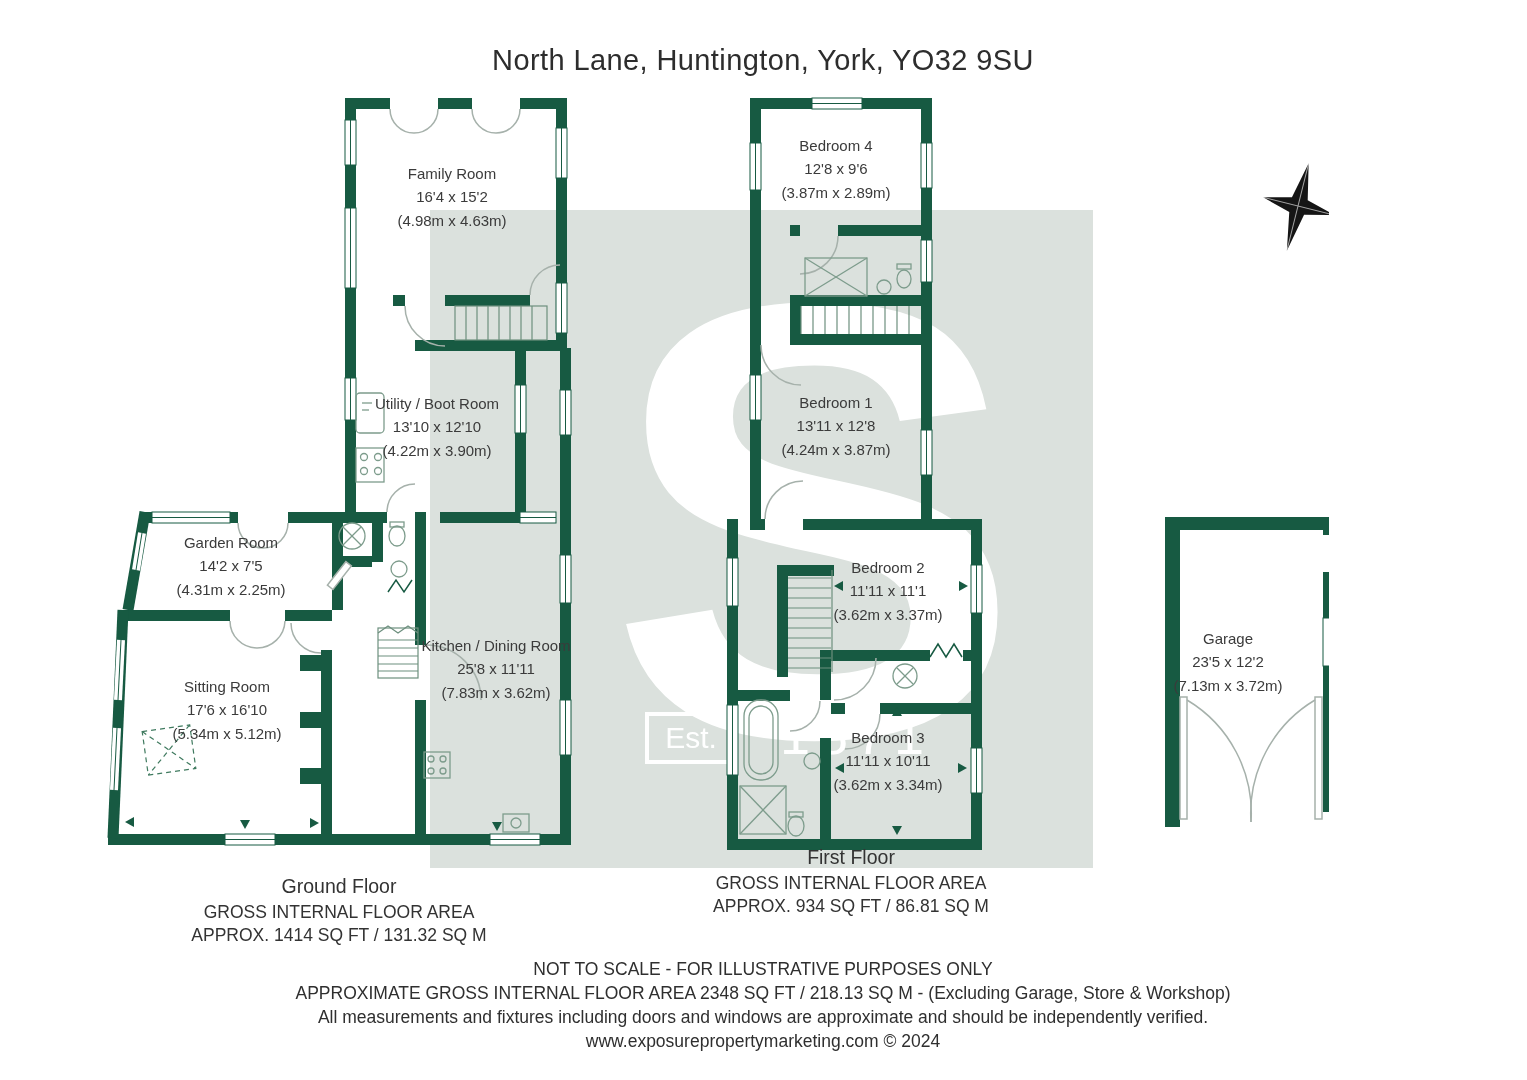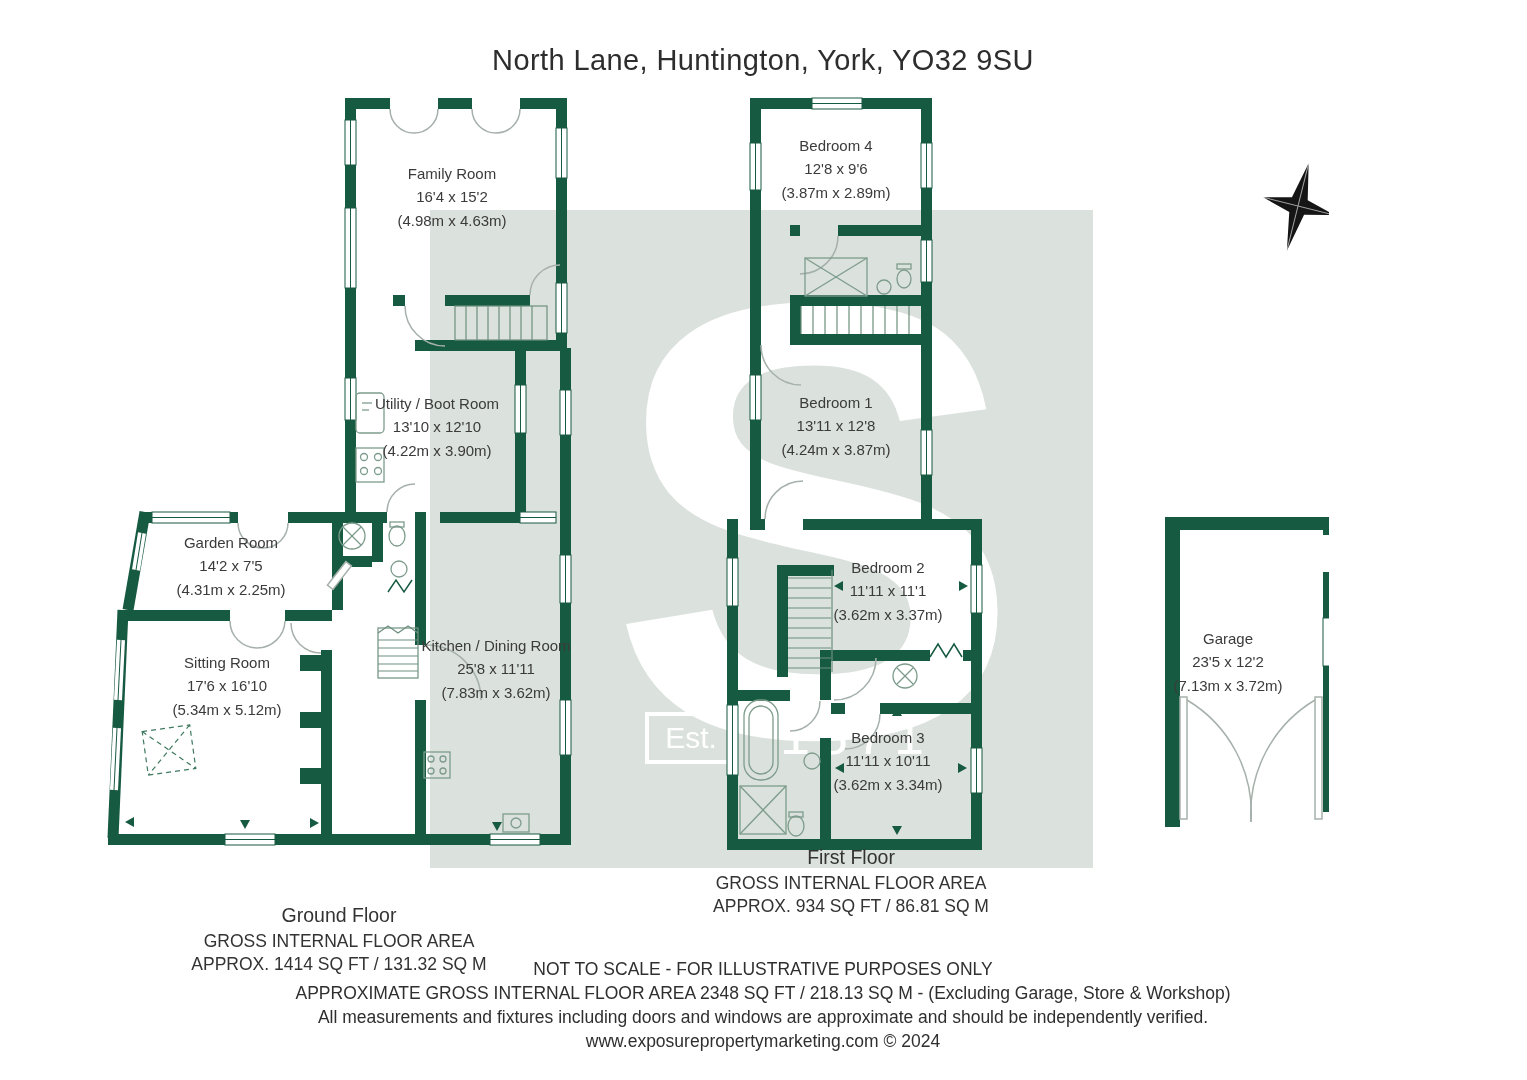--- a/index.html
+++ b/index.html
@@ -364,21 +364,21 @@
   <div class="room-label" style="left:437px;top:427px">
     <div>Utility / Boot Room</div>
     <div>13'10 x 12'10</div>
     <div>(4.22m x 3.90m)</div>
   </div>
   <div class="room-label" style="left:231px;top:566px">
     <div>Garden Room</div>
     <div>14'2 x 7'5</div>
     <div>(4.31m x 2.25m)</div>
   </div>
-  <div class="room-label" style="left:227px;top:686px">
+  <div class="room-label" style="left:227px;top:710px">
     <div>Sitting Room</div>
     <div>17'6 x 16'10</div>
     <div>(5.34m x 5.12m)</div>
   </div>
   <div class="room-label" style="left:496px;top:669px">
     <div>Kitchen / Dining Room</div>
     <div>25'8 x 11'11</div>
     <div>(7.83m x 3.62m)</div>
   </div>
   <div class="room-label" style="left:836px;top:169px">
@@ -406,21 +406,21 @@
     <div>23'5 x 12'2</div>
     <div>(7.13m x 3.72m)</div>
   </div>
   <div class="room-label" style="left:1373px;top:612px">
     <div>Workshop</div>
   </div>
   <div class="room-label" style="left:1374px;top:755px">
     <div>Store</div>
   </div>
 
-  <div class="floor-label" style="left:339px;top:904px">
+  <div class="floor-label" style="left:339px;top:875px">
     <div class="fl-name">Ground Floor</div>
     <div class="fl-area">GROSS INTERNAL FLOOR AREA</div>
     <div class="fl-area">APPROX. 1414 SQ FT / 131.32 SQ M</div>
   </div>
   <div class="floor-label" style="left:851px;top:846px">
     <div class="fl-name">First Floor</div>
     <div class="fl-area">GROSS INTERNAL FLOOR AREA</div>
     <div class="fl-area">APPROX. 934 SQ FT / 86.81 SQ M</div>
   </div>
 

